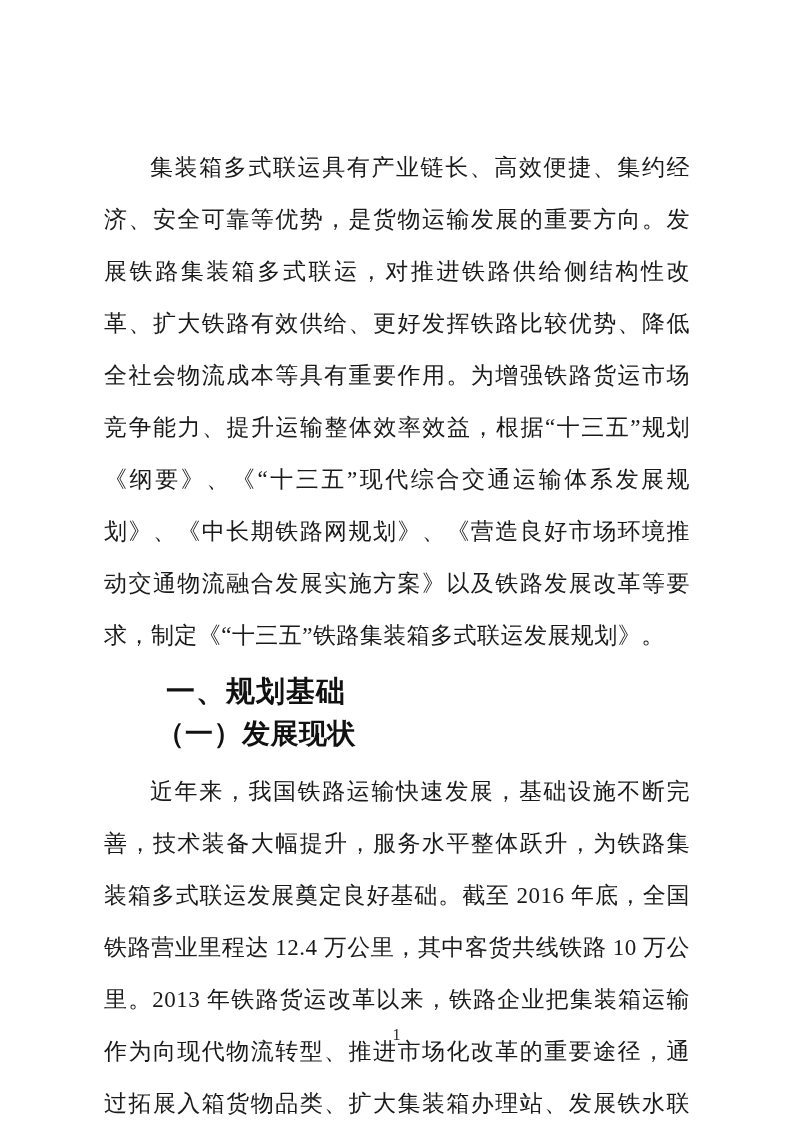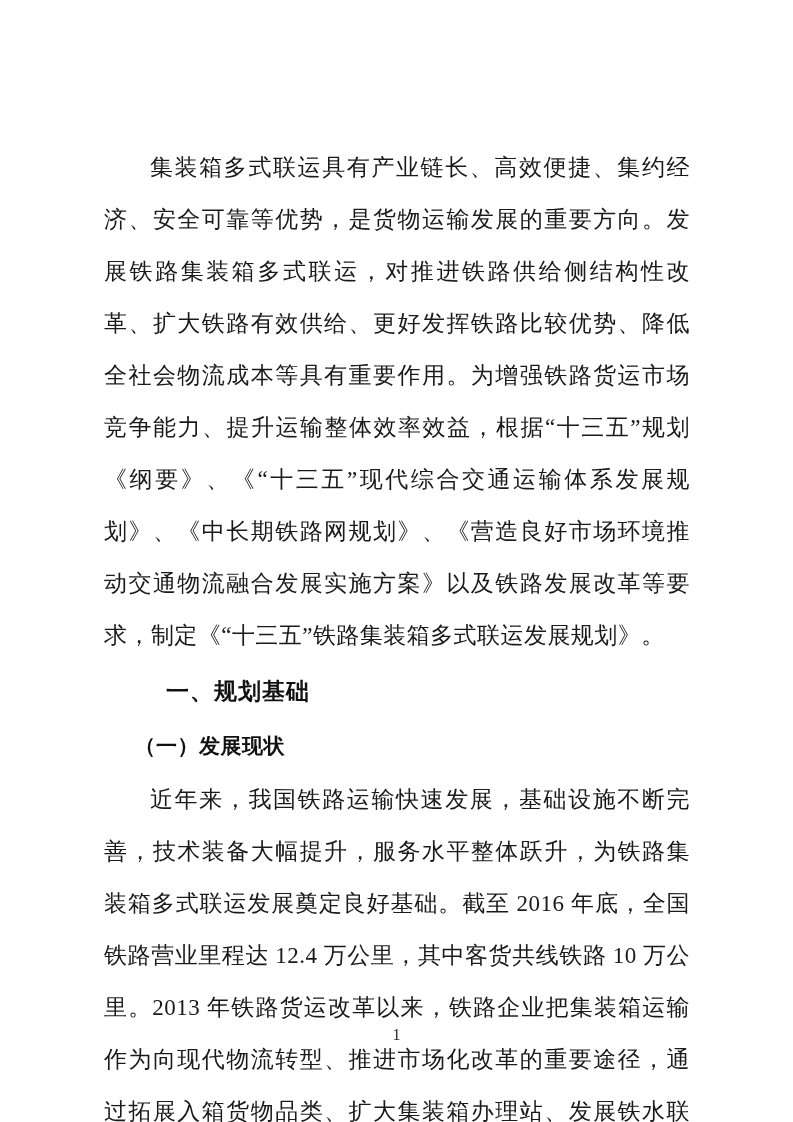--- a/index.html
+++ b/index.html
@@ -27,34 +27,34 @@
     font-size: 23px;
     line-height: 52px;
     letter-spacing: 0.45px;
     text-align: justify;
     text-justify: inter-character;
     text-indent: 2em;
     font-family: "Liberation Serif", "DejaVu Serif", serif;
     color: #1a1a1a;
   }
   .section-heading {
-    margin: 16px;
+    margin: 4px;
     margin-top: 10px;
-    font-size: 23px;
+    font-size: 29px;
     line-height: 38.75px;
     letter-spacing: 1px;
     text-indent: 2em;
     font-weight: bold;
     font-family: "Liberation Sans", "DejaVu Sans", sans-serif;
     color: #111111;
   }
   .subsection-heading {
-    margin: 0;
+    margin: 12px;
     margin-top: 3px;
-    font-size: 21px;
+    font-size: 28px;
     line-height: 38.75px;
     letter-spacing: 0.5px;
     text-indent: 1.45em;
     font-weight: bold;
     font-family: "Liberation Serif", "DejaVu Serif", serif;
     color: #111111;
   }
   .para-2 {
     margin-top: 8px;
   }

